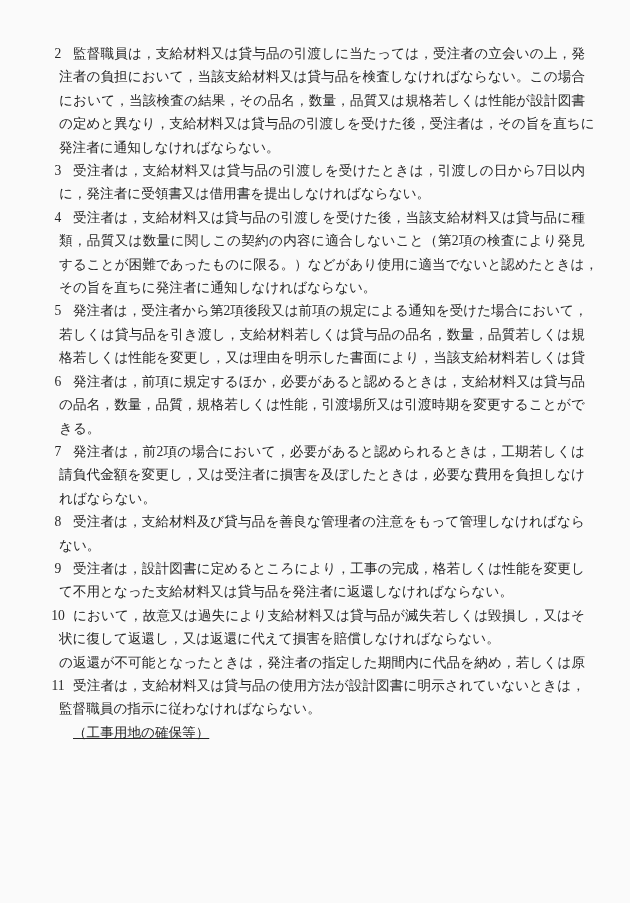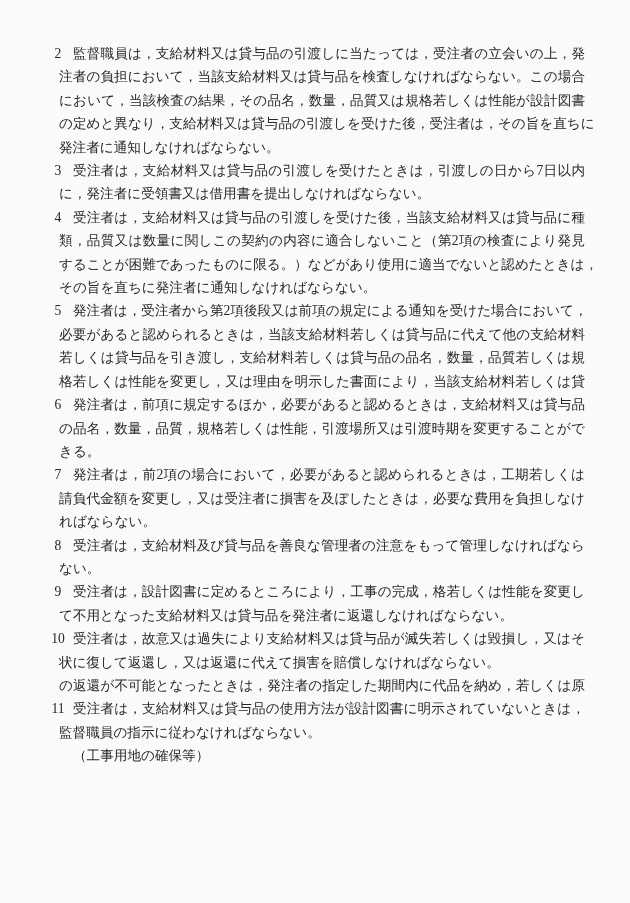--- a/index.html
+++ b/index.html
@@ -46,20 +46,21 @@
   .line.fill {
     text-align: justify;
     text-align-last: justify;
     -moz-text-align-last: justify;
     text-justify: inter-character;
   }
   .section-heading {
     padding-left: 73px;
     padding-right: 45px;
     white-space: nowrap;
+    text-decoration: underline;
   }
 </style>
 </head>
 <body>
 
 <div class="page">
   <div class="content">
     <div id="clauses">
         <div class="clause">
           <span class="clause-num">2</span>
@@ -77,21 +78,20 @@
         <div class="clause">
           <span class="clause-num">4</span>
           <div class="line first fill">受注者は，支給材料又は貸与品の引渡しを受けた後，当該支給材料又は貸与品に種</div>
           <div class="line fill">類，品質又は数量に関しこの契約の内容に適合しないこと（第2項の検査により発見</div>
           <div class="line fill">することが困難であったものに限る。）などがあり使用に適当でないと認めたときは，</div>
           <div class="line">その旨を直ちに発注者に通知しなければならない。</div>
         </div>
         <div class="clause">
           <span class="clause-num">5</span>
           <div class="line first fill">発注者は，受注者から第2項後段又は前項の規定による通知を受けた場合において，</div>
-          <div class="line fill">必要があると認められるときは，当該支給材料若しくは貸与品に代えて他の支給材料</div>
           <div class="line fill">若しくは貸与品を引き渡し，支給材料若しくは貸与品の品名，数量，品質若しくは規</div>
           <div class="line fill">格若しくは性能を変更し，又は理由を明示した書面により，当該支給材料若しくは貸</div>
         </div>
         <div class="clause">
           <span class="clause-num">6</span>
           <div class="line first fill">発注者は，前項に規定するほか，必要があると認めるときは，支給材料又は貸与品</div>
           <div class="line fill">の品名，数量，品質，規格若しくは性能，引渡場所又は引渡時期を変更することがで</div>
           <div class="line">きる。</div>
         </div>
         <div class="clause">
@@ -105,21 +105,21 @@
           <div class="line first fill">受注者は，支給材料及び貸与品を善良な管理者の注意をもって管理しなければなら</div>
           <div class="line">ない。</div>
         </div>
         <div class="clause">
           <span class="clause-num">9</span>
           <div class="line first fill">受注者は，設計図書に定めるところにより，工事の完成，格若しくは性能を変更し</div>
           <div class="line">て不用となった支給材料又は貸与品を発注者に返還しなければならない。</div>
         </div>
         <div class="clause">
           <span class="clause-num">10</span>
-          <div class="line first fill">受注者は，故意又は過失により支給材料又は貸与品が滅失若しくは毀損し，又はそ</div>
+          <div class="line first fill">において，故意又は過失により支給材料又は貸与品が滅失若しくは毀損し，又はそ</div>
           <div class="line">状に復して返還し，又は返還に代えて損害を賠償しなければならない。</div>
           <div class="line fill">の返還が不可能となったときは，発注者の指定した期間内に代品を納め，若しくは原</div>
         </div>
         <div class="clause">
           <span class="clause-num">11</span>
           <div class="line first fill">受注者は，支給材料又は貸与品の使用方法が設計図書に明示されていないときは，</div>
           <div class="line">監督職員の指示に従わなければならない。</div>
         </div>
       </div>
     <div class="section-heading">（工事用地の確保等）</div>

